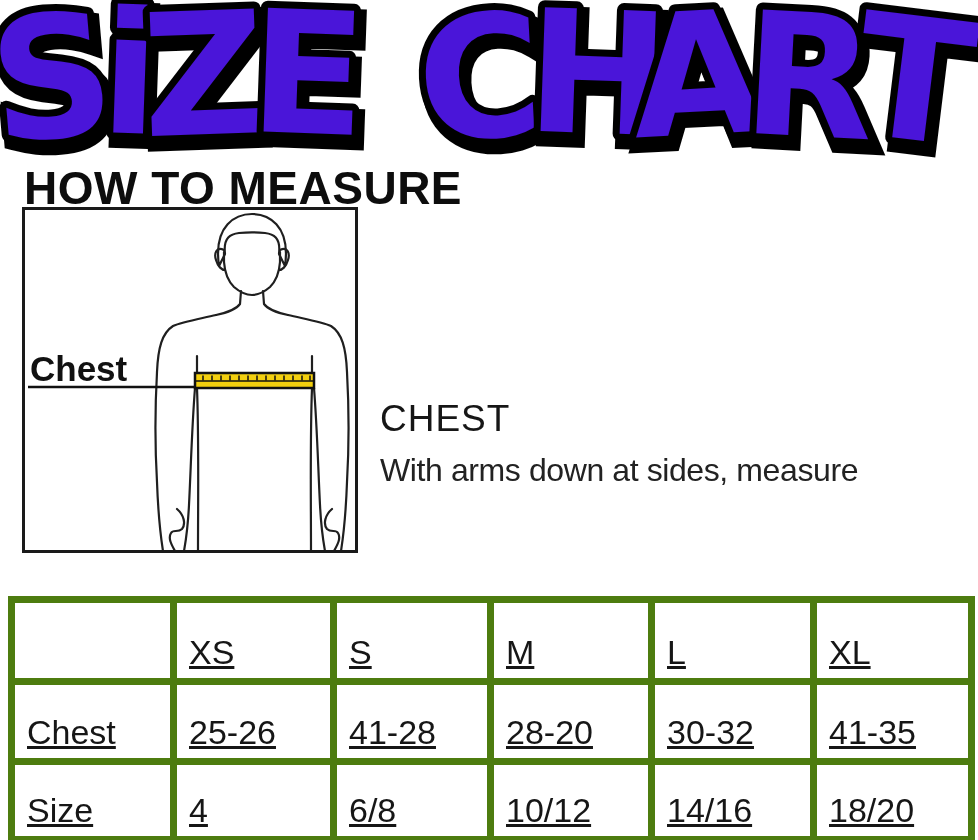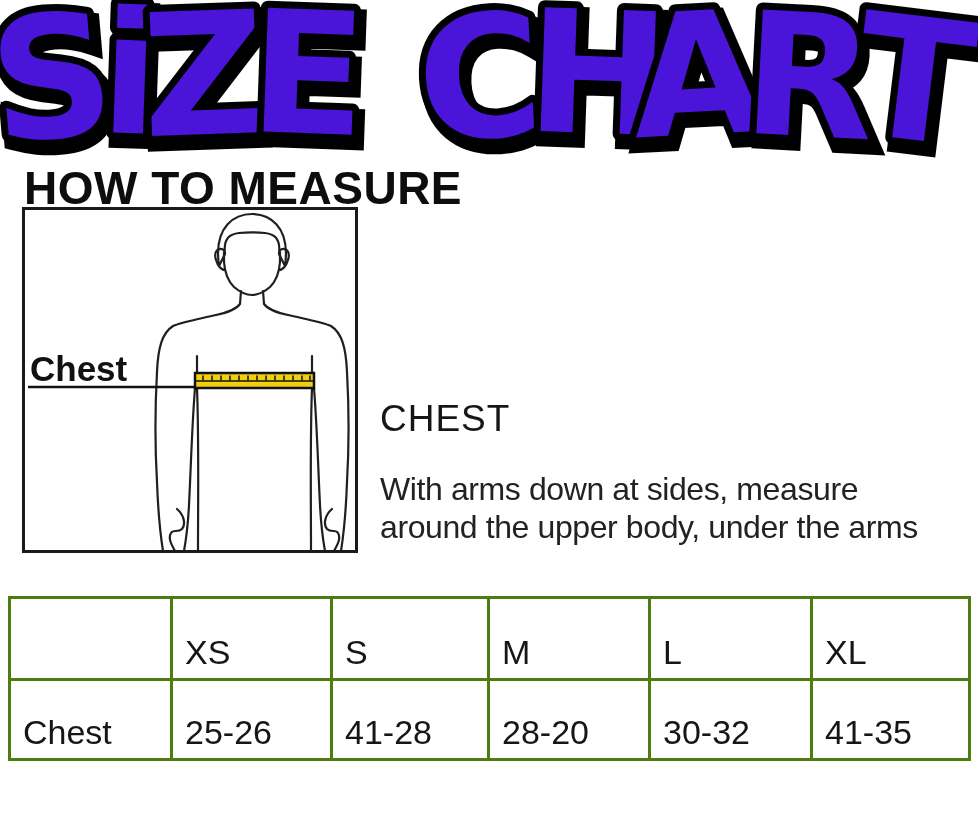--- a/index.html
+++ b/index.html
@@ -38,34 +38,34 @@
 
   
   .chest-heading {
     position:absolute; left:380px; top:398px;
     font-size:37px; font-weight:normal; letter-spacing:1px; color:#161616;
   }
   .chest-instructions {
     position:absolute; left:380px; top:451px;
     font-size:32px; line-height:38px; letter-spacing:-0.4px; color:#222;
     white-space:nowrap;
-    margin-top:19px;
   }
 
   
   table.size-table {
     position:absolute; left:8px; top:596px;
     border-collapse:collapse;
     font-size:34px; color:#161616;
   }
   table.size-table td {
-    border:3px solid #4d7c0f;
+    border:7px solid #4d7c0f;
     vertical-align:bottom;
     padding:0 0 6px 12px;
     white-space:nowrap;
+    text-decoration:underline;
   }
   td.corner-cell { border:none; background:transparent; }
   td.col-label  { width:162px; }
   td.col-xs { width:160px; }
   td.col-s  { width:157px; }
   td.col-m  { width:161px; }
   td.col-l  { width:162px; }
   td.col-xl { width:158px; }
   tr.header-row td { height:82px; }
   tr.chest-row  td { height:80px; }
@@ -136,35 +136,42 @@
     </g>
 
     <path d="M3 177 H170" stroke="#111" stroke-width="2.6" fill="none"></path>
     <text class="chest-label-text" x="5" y="171">Chest</text>
   </svg>
 </div>
 
 <div class="chest-heading">CHEST</div>
 <div class="chest-instructions">
   <div>With arms down at sides, measure</div>
-  <div>around the upper body, under the arms</div>
 </div>
 
 <table class="size-table">
   <tbody>
       <tr class="header-row">
     <td class="corner-cell col-label"></td>
     <td class="col-xs">XS</td>
     <td class="col-s">S</td>
     <td class="col-m">M</td>
     <td class="col-l">L</td>
     <td class="col-xl">XL</td>
   </tr>
   <tr class="chest-row">
     <td class="col-label">Chest</td>
     <td class="col-xs">25-26</td>
     <td class="col-s">41-28</td>
     <td class="col-m">28-20</td>
     <td class="col-l">30-32</td>
     <td class="col-xl">41-35</td>
   </tr>
+  <tr class="size-row">
+    <td class="col-label">Size</td>
+    <td class="col-xs">4</td>
+    <td class="col-s">6/8</td>
+    <td class="col-m">10/12</td>
+    <td class="col-l">14/16</td>
+    <td class="col-xl">18/20</td>
+  </tr>
 </tbody>
   </table>
 
 </body></html>

